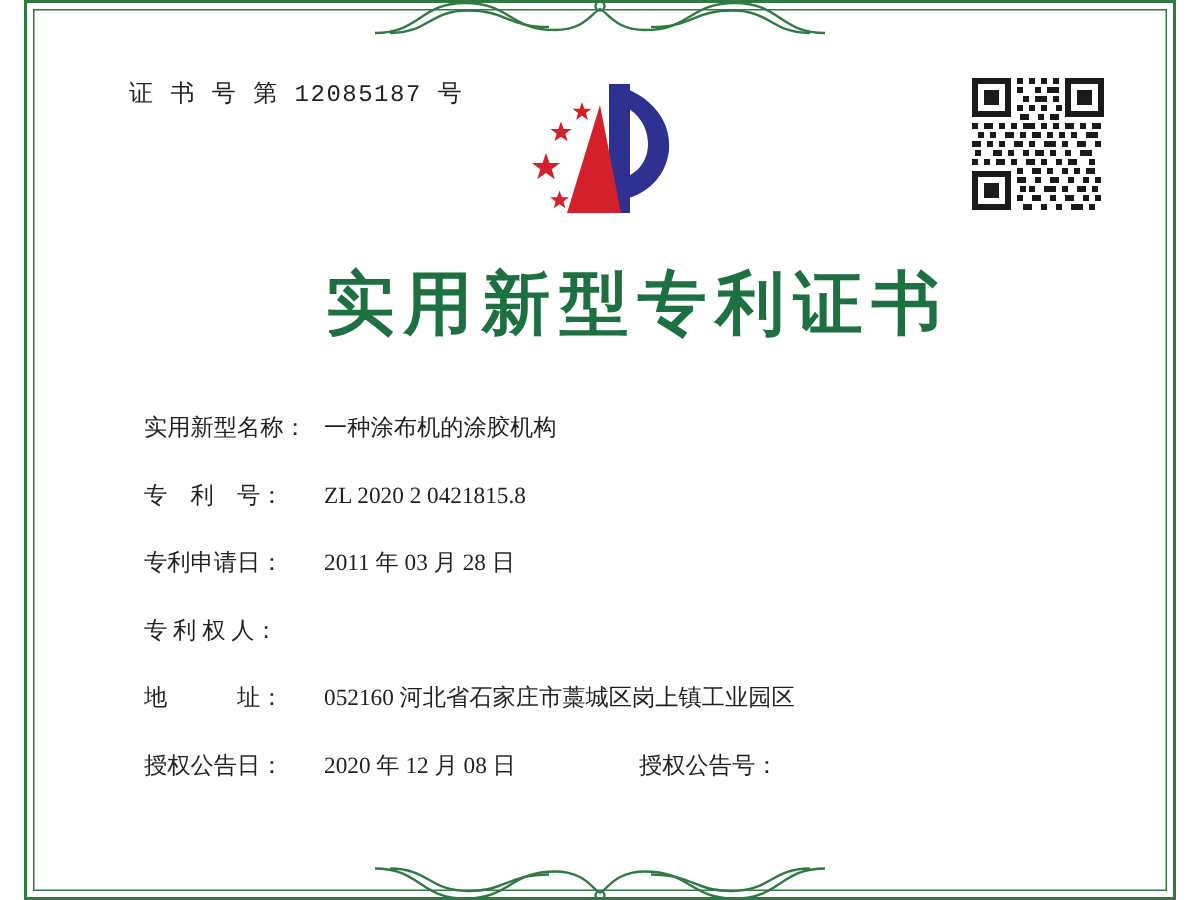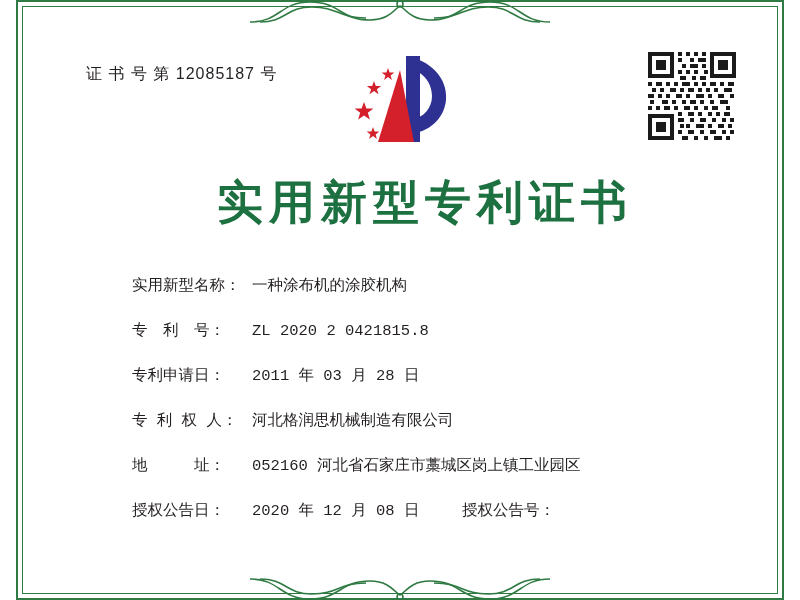--- a/index.html
+++ b/index.html
@@ -59,22 +59,22 @@
     transform: translateX(-50%);
     width: 360px;
     height: 26px;
     overflow: hidden;
   }
 
   
   .cert-number {
     position: absolute;
     left: 86px;
-    top: 64px;
-    font-family: Liberation Sans, sans-serif;
+    top: 52px;
+    font-family: Liberation Mono, monospace;
     font-size: 16px;
     color: #231f20;
     letter-spacing: 1px;
     white-space: nowrap;
   }
 
   
   .emblem {
     position: absolute;
     left: 344px;
@@ -112,24 +112,23 @@
   .fields {
     position: absolute;
     left: 96px;
     top: 275px;
     width: 640px;
   }
   .field-row {
     display: flex;
     align-items: baseline;
     margin-bottom: 24px;
-    font-family: Liberation Mono, monospace;
+    font-family: Liberation Serif, serif;
     font-size: 15.5px;
     color: #231f20;
-    margin-left: 36px;
   }
   .field-label {
     width: 120px;
     flex: 0 0 120px;
     letter-spacing: 0px;
     white-space: nowrap;
   }
   .field-value {
     flex: 1 1 auto;
     white-space: nowrap;
@@ -332,21 +331,20 @@
       <span class="field-value">ZL 2020 2 0421815.8</span>
     </div>
 
     <div class="field-row">
       <span class="field-label">专利申请日：</span>
       <span class="field-value">2011 年 03 月 28 日</span>
     </div>
 
     <div class="field-row">
       <span class="field-label">专 利 权 人：</span>
-      <span class="field-value">河北格润思机械制造有限公司</span>
     </div>
 
     <div class="field-row">
       <span class="field-label">地　　　址：</span>
       <span class="field-value">052160  河北省石家庄市藁城区岗上镇工业园区</span>
     </div>
 
     <div class="field-row dual">
       <span class="dual-left">
         <span class="field-label">授权公告日：</span>

